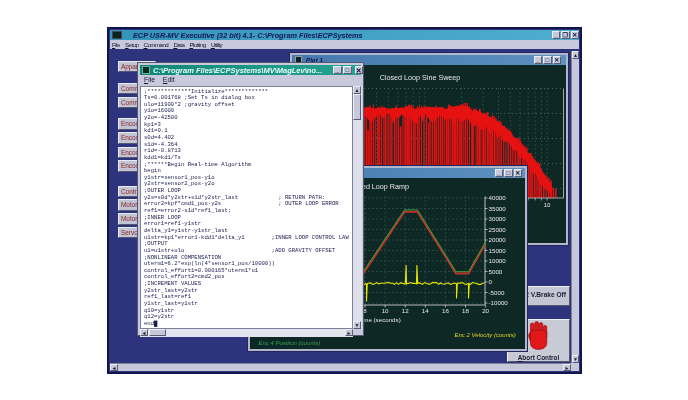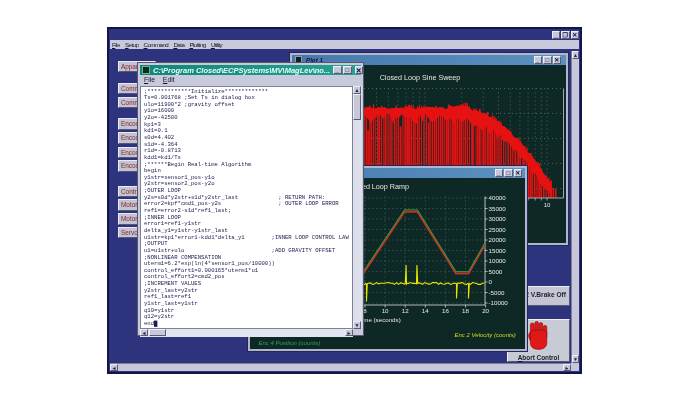--- a/index.html
+++ b/index.html
@@ -12,20 +12,24 @@
           border:1px solid; border-color:#e8eaf4 #55586e #55586e #e8eaf4;
           font-size:6.4px; line-height:9.5px; color:#8a2424; padding-left:2px; overflow:hidden; }
   .arr { background:#c6c8da; border:1px solid; border-color:#eef0f8 #5a5c74 #5a5c74 #eef0f8;
           font-size:5px; text-align:center; line-height:7px; color:#222; position:absolute; }
 </style></head>
 <body>
 <div id="stage">
 
   <div class="abs" style="left:107px; top:27px; width:475px; height:347px; background:#2e337e; border:2px solid #13154a;">
 
+    <div class="abs" style="left:1px; top:1px; right:1px; height:9.5px; background:linear-gradient(90deg,#3494ba,#4fadd0);">
+      <div class="abs" style="left:2px; top:1px; width:10px; height:7.5px; background:#0c201c; border:0.5px solid #445;"></div>
+      <div class="abs" style="left:23px; top:0.5px; font-size:7.3px; font-weight:bold; font-style:italic; color:#101650; white-space:nowrap;">ECP USR-MV Executive (32 bit) 4.1- C:\Program Files\ECPSystems</div>
+    </div>
     <div class="tbtn" style="left:442.5px; top:1.8px;">_</div>
     <div class="tbtn" style="left:452px; top:1.8px;">❐</div>
     <div class="tbtn" style="left:461.5px; top:1.8px;">✕</div>
 
     <div class="abs" style="left:1px; top:10.5px; right:1px; height:9px; background:#c8cadc; font-size:6.2px; letter-spacing:-0.55px; color:#15152a; line-height:9px;">
       <span style="margin-left:2px;"><u>F</u>ile</span>
       <span style="margin-left:4px;"><u>S</u>etup</span>
       <span style="margin-left:4px;"><u>C</u>ommand</span>
       <span style="margin-left:4px;"><u>D</u>ata</span>
       <span style="margin-left:4px;"><u>P</u>lotting</span>
@@ -325,21 +329,21 @@
       <path d="M352.0,282.1 L354.0,282.1 L356.0,282.8 L358.0,283.8 L360.0,283.8 L362.0,283.5 L364.0,284.0 L365.2,283.0 L366.0,283.9 L366.0,301.0 L366.8,283.0 L368.0,282.7 L370.0,282.4 L372.0,283.9 L374.0,283.5 L376.0,282.1 L378.0,283.3 L380.0,282.8 L382.0,282.7 L384.0,282.7 L386.0,282.3 L388.0,282.0 L390.0,282.6 L392.0,282.7 L394.0,283.9 L396.0,282.2 L398.0,283.9 L400.0,282.4 L402.0,282.7 L404.0,283.6 L404.8,283.0 L405.6,264.5 L406.0,283.6 L406.4,283.0 L408.0,282.9 L410.0,282.1 L412.0,282.9 L414.0,282.7 L415.6,283.0 L416.0,283.8 L416.4,264.5 L417.2,283.0 L418.0,282.4 L420.0,282.7 L422.0,283.8 L424.0,282.1 L426.0,282.8 L428.0,283.6 L430.0,283.5 L432.0,282.1 L434.0,282.1 L436.0,282.1 L438.0,283.8 L440.0,282.5 L442.0,283.5 L444.0,283.8 L446.0,282.7 L448.0,282.5 L450.0,283.9 L452.0,283.2 L454.0,282.5 L455.2,283.0 L456.0,283.4 L456.0,298.0 L456.8,283.0 L458.0,282.6 L460.0,282.6 L462.0,282.0 L464.0,283.5 L466.0,283.8 L467.2,283.0 L468.0,283.3 L468.0,298.0 L468.8,283.0 L470.0,283.9 L472.0,282.0 L474.0,282.5 L476.0,283.0 L478.0,283.9 L480.0,283.9 L482.0,282.8 L484.0,282.5" fill="none" stroke="#e8e600" stroke-width="1.1"></path>
       <text x="379" y="321" fill="#e6e6e6" font-size="6.2" text-anchor="middle" font-family="Liberation Sans">Time (seconds)</text>
       <text x="454" y="336.5" fill="#d8d820" font-size="6" font-style="italic" font-family="Liberation Sans">Enc 2 Velocity (counts)</text>
       <text x="258" y="344.5" fill="#35a055" font-size="6" font-style="italic" font-family="Liberation Sans">Enc 4 Position (counts)</text>
     </svg>
   </div>
 
   <div class="abs" style="left:137px; top:61.5px; width:227px; height:274.5px; background:#c8cadc; border:1px solid #55586e;">
     <div class="abs" style="left:2px; top:2px; right:2px; height:10.5px; background:linear-gradient(90deg,#108678,#26a292);">
       <div class="abs" style="left:2px; top:1.5px; width:8px; height:8px; background:#06301c; border:0.5px solid #7a9;"></div>
-      <div class="abs" style="left:13px; top:1px; font-size:7.5px; font-weight:bold; font-style:italic; color:#eafff8; white-space:nowrap;">C:\Program Closed\ECPSystems\MV\MagLev\no...</div>
+      <div class="abs" style="left:13px; top:1px; font-size:7.5px; font-weight:bold; font-style:italic; color:#eafff8; white-space:nowrap;">C:\Program Files\ECPSystems\MV\MagLev\no...</div>
     </div>
     <div class="tbtn" style="left:195px; top:3px;">_</div>
     <div class="tbtn" style="left:205px; top:3px;">□</div>
     <div class="tbtn" style="left:216.5px; top:3px; font-size:7px; line-height:7px;">✕</div>
     <div class="abs" style="left:2px; top:12.5px; right:2px; height:10px; background:#c8cadc; font-size:6.8px; color:#15152a; line-height:10px;">
       <span style="margin-left:4px;"><u>F</u>ile</span>
       <span style="margin-left:6px;"><u>E</u>dit</span>
     </div>
 
     <div class="abs" style="left:2px; top:23px; width:213px; height:243px; background:#ffffff; border:1px solid #7d8098; overflow:hidden;">

